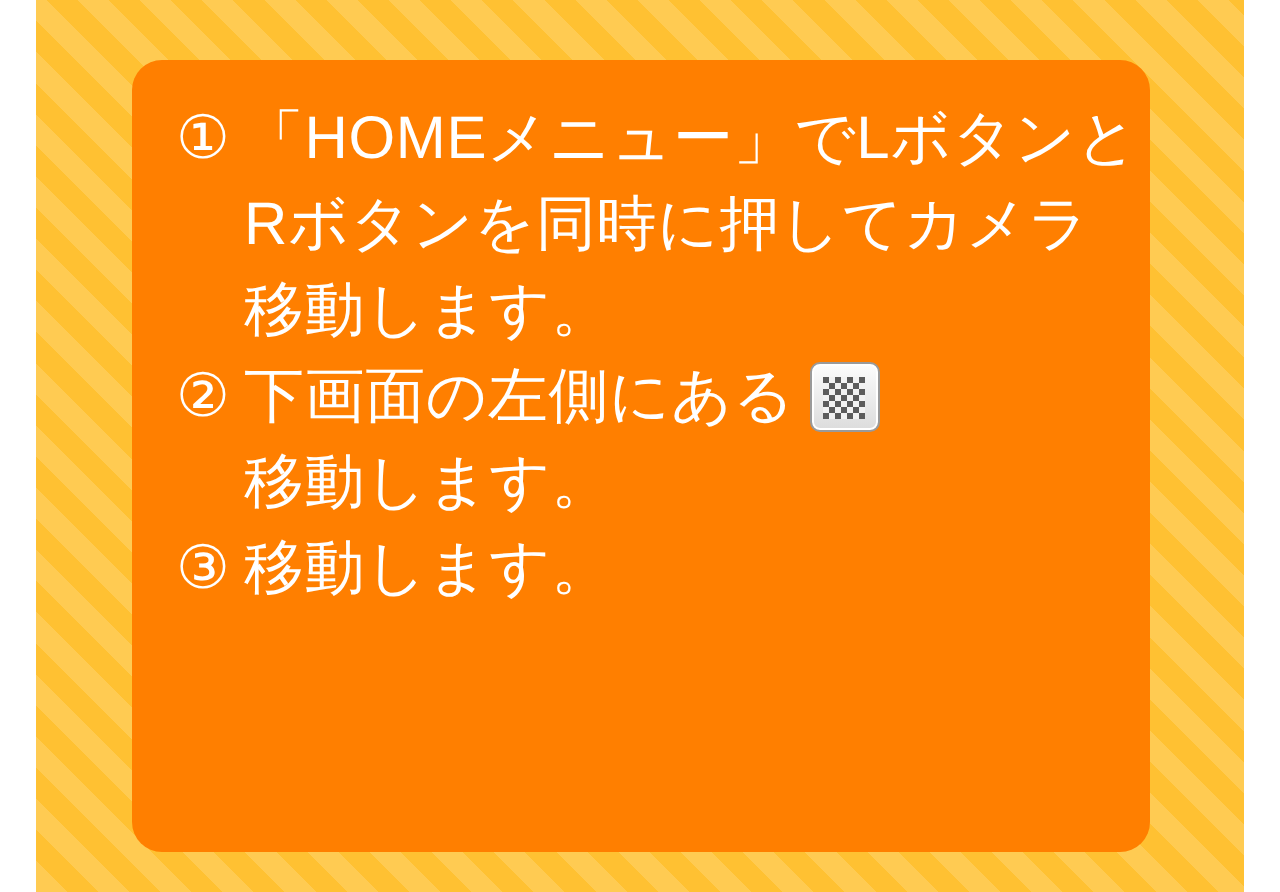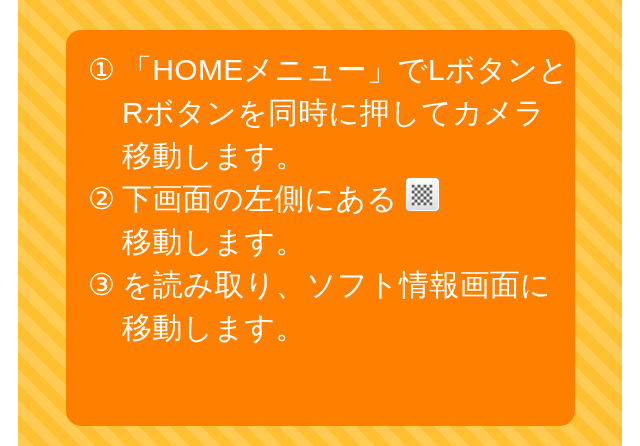--- a/index.html
+++ b/index.html
@@ -82,20 +82,21 @@
     font-weight: 500;
   }
 
   .step-line {
     white-space: nowrap;
     display: block;
   }
 
   .step-line-inline {
     display: flex;
+    align-items: center;
     white-space: nowrap;
     height: 43px;
   }
 
   
   .qr-mark-icon {
     display: inline-block;
     width: 35px;
     height: 35px;
     margin: 0 7px;
@@ -173,21 +174,20 @@
               </svg>
             </span>
           </span>
           <span class="step-line">移動します。</span>
         </span>
       </li>
 
       <li class="step">
         <span class="step-marker">③</span>
         <span class="step-body">
-          <span class="step-line">を読み取り、ソフト情報画面に</span>
           <span class="step-line">移動します。</span>
         </span>
       </li>
 
     </ul>
   </div>
 
 </div>
 
 </body></html>

